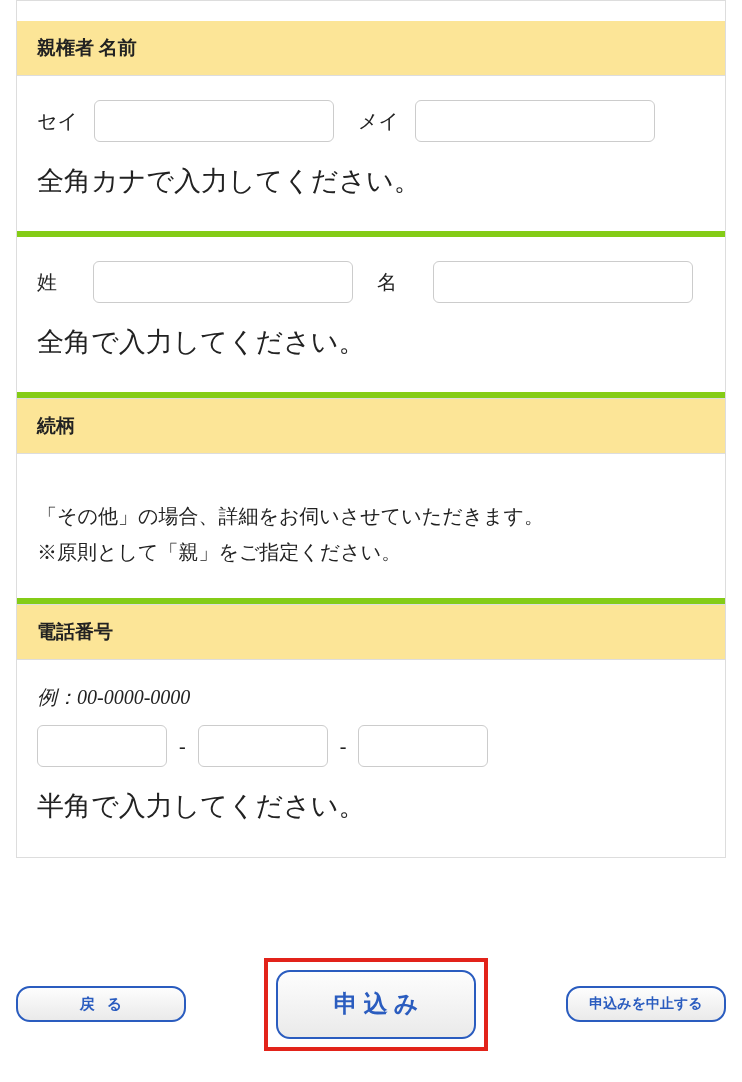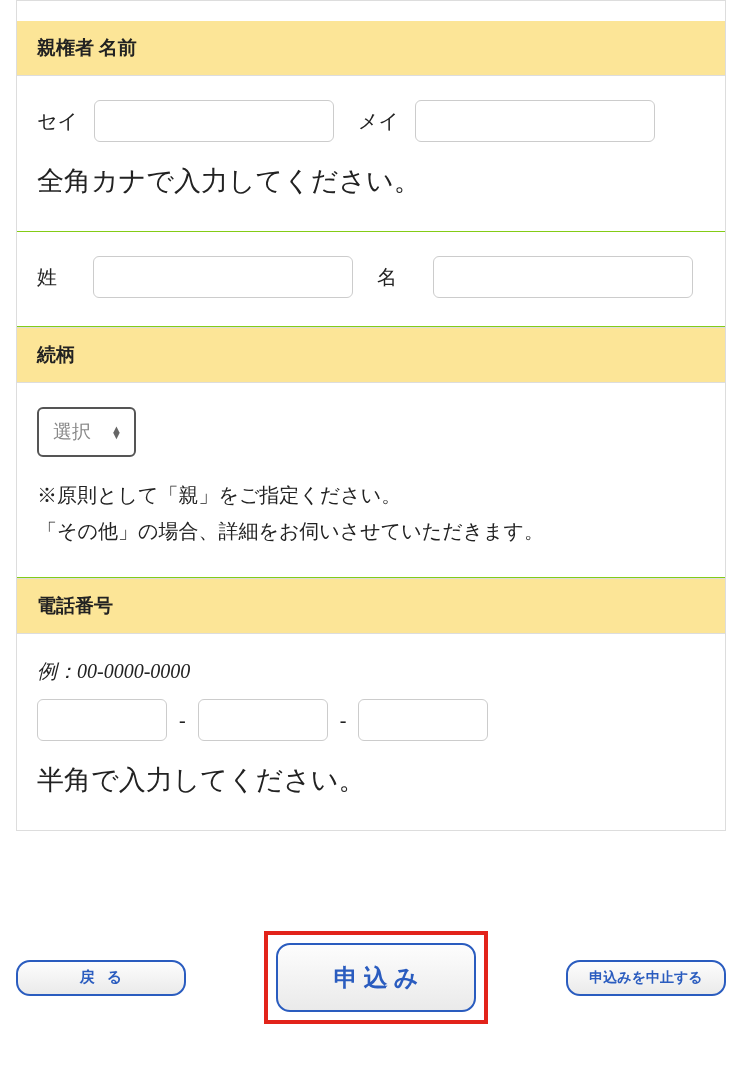--- a/index.html
+++ b/index.html
@@ -17,21 +17,21 @@
       background: #fce597;
       padding: 14px 20px;
       font-size: 19px;
       font-weight: bold;
       border-top: 1px solid #ddd;
       border-bottom: 1px solid #ddd;
     }
     .section-header:first-child { border-top: none; margin-top: 20px; }
     .section-body {
       padding: 24px 20px 28px 20px;
-      border-bottom: 1px solid #84cc16;
+      border-bottom: 6px solid #84cc16;
     }
     .section-body:last-child { border-bottom: none; }
     .row {
       display: flex;
       align-items: center;
       gap: 16px;
       flex-wrap: wrap;
     }
     .field-label {
       font-size: 20px;
@@ -163,35 +163,29 @@
     <div class="hint">全角カナで入力してください。</div>
   </div>
 
   <div class="section-body">
     <div class="row">
       <span class="field-label">姓</span>
       <input type="text" class="text-input name-input" value="" style="">
       <span class="field-label">名</span>
       <input type="text" class="text-input name-input" value="" style="">
     </div>
+    <div class="hint">全角で入力してください。</div>
   </div>
 
   <div class="section-header">続柄</div>
 
   <div class="section-body">
-    <div class="select-wrap">
-      <span class="select-label">選択</span>
-      <span class="select-arrows">
-        <span>▲</span>
-          <span>▼</span>
-      </span>
-    </div>
     <div class="note">
+      <div>「その他」の場合、詳細をお伺いさせていただきます。</div>
       <div>※原則として「親」をご指定ください。</div>
-      <div>「その他」の場合、詳細をお伺いさせていただきます。</div>
     </div>
   </div>
 
   <div class="section-header">電話番号</div>
 
   <div class="section-body">
     <div class="example">例：00-0000-0000</div>
     <div class="phone-row">
       <input type="text" class="phone-input" value="" style="">
       <span class="dash">-</span>

